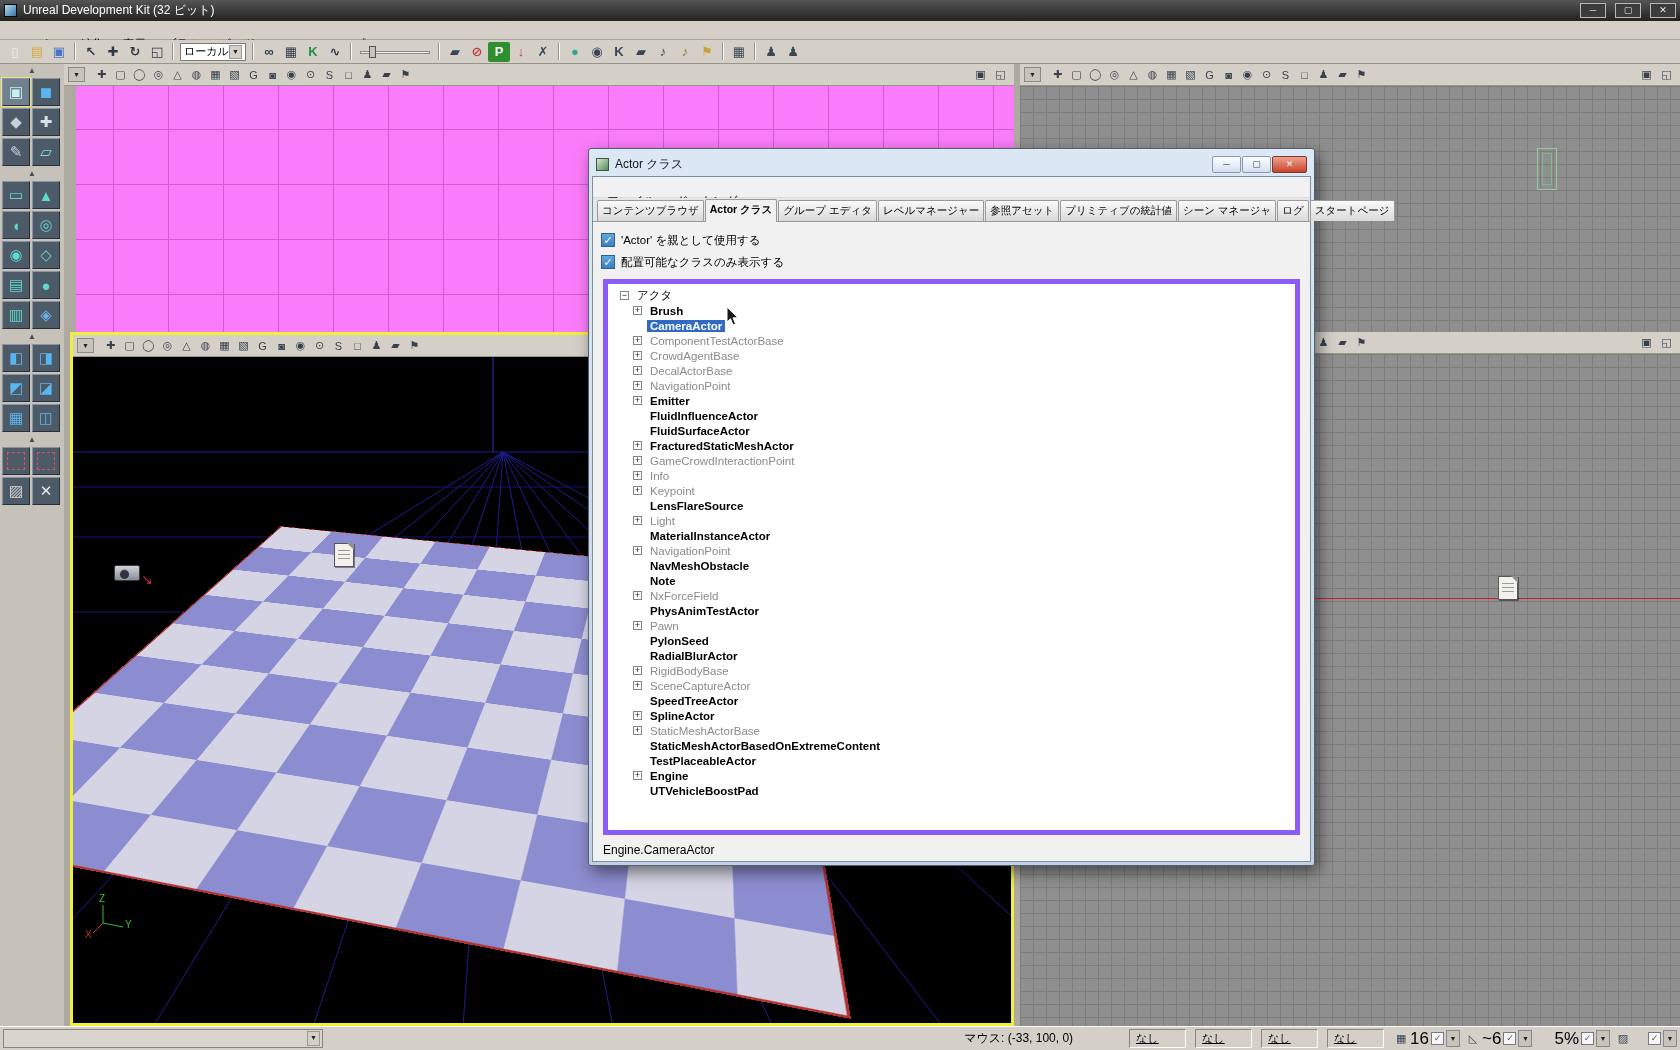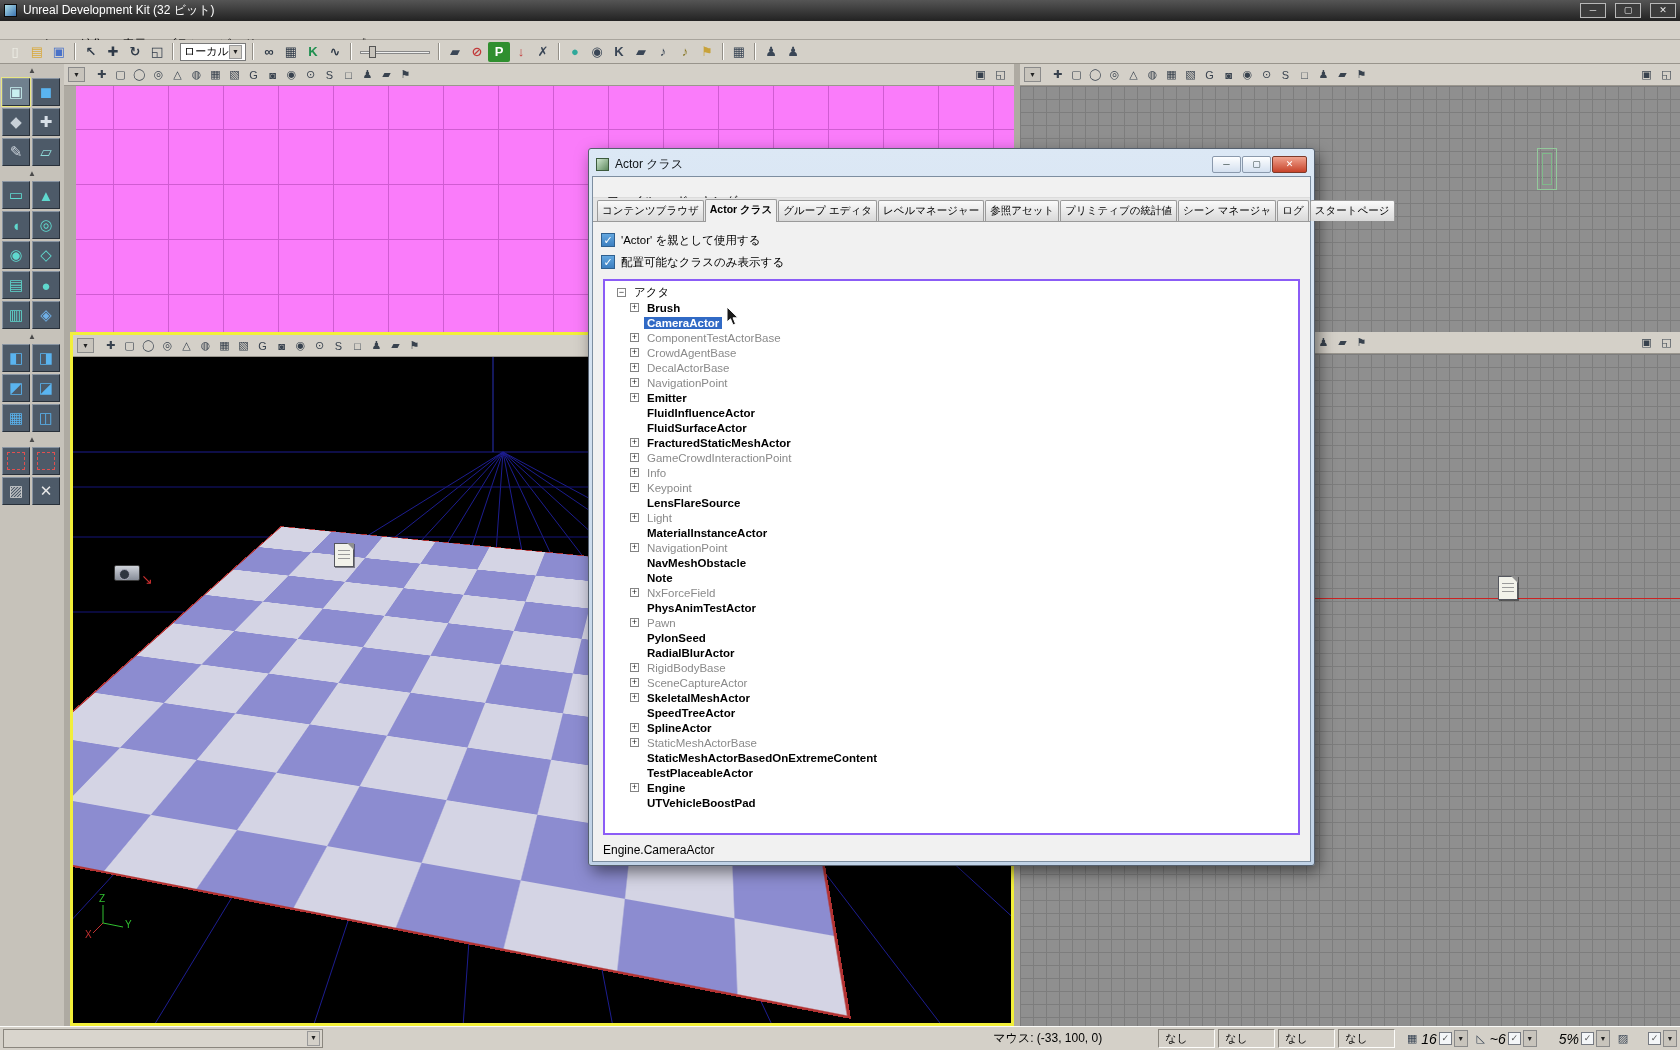--- a/index.html
+++ b/index.html
@@ -81,21 +81,21 @@
   .redline{position:absolute;left:0;right:0;height:1px;background:#cc2222;z-index:2;}
 
   
   .statusbar{height:24px;background:#d4d0c8;border-top:1px solid #fbfbf9;display:flex;align-items:center;padding:0 3px;gap:4px;flex:none;}
   .sb-combo{width:320px;height:19px;border:1px solid #8a867e;background:#d9d5cd;display:flex;align-items:center;padding:0 2px;flex:none;}
   .sb-combo .combo-arrow{height:15px;}
   .sb-mouse{margin-left:auto;margin-right:52px;white-space:nowrap;}
   .sb-box{height:19px;border:1px solid;border-color:#8a867e #fdfdfb #fdfdfb #8a867e;padding:0 6px;display:flex;align-items:center;min-width:57px;font-size:11px;white-space:nowrap;flex:none;}
   .sb-group{display:flex;align-items:center;gap:2px;flex:none;}
   .sb-ico{font-size:11px;color:#3a4656;width:14px;text-align:center;}
-  .sb-val{font-size:14px;min-width:14px;font-style:italic;}
+  .sb-val{font-size:17px;min-width:14px;}
   .sb-chk{width:13px;height:13px;border:1px solid #767a82;background:#f4f6f8;font-size:9px;line-height:11px;text-align:center;color:#555;flex:none;}
   .sb-chk::before{content:"✓";}
   .sb-drop{width:14px;height:17px;border:1px solid #8a8a8a;background:#c8c4bc;font-size:7px;line-height:15px;text-align:center;color:#222;flex:none;}
   .sb-drop::before{content:"▼";}
 
   
   .dialog{position:absolute;left:588px;top:148px;width:727px;height:718px;
     background:linear-gradient(#dce8f5,#c0d2e6);border:1px solid #55606e;border-radius:3px;
     box-shadow:4px 6px 16px rgba(0,0,0,.5);padding:3px;display:flex;flex-direction:column;z-index:10;}
   .dlg-title{height:24px;display:flex;align-items:center;gap:6px;padding:0 4px;flex:none;}
@@ -111,21 +111,21 @@
   .dlg-menubar{height:21px;display:flex;align-items:center;padding:0 4px;border-bottom:1px solid #dcdcdc;flex:none;}
   .dlg-menubar .menu-item{padding:1px 10px;}
   .dlg-tabs{height:24px;display:flex;align-items:flex-end;padding:2px 4px 0;background:#e6e6e6;border-bottom:1px solid #9a9a9a;gap:1px;flex:none;}
   .dlg-tab{padding:3px 4px 3px;font-size:10.5px;background:linear-gradient(#fafafa,#d9d9d9);border:1px solid #9a9a9a;border-bottom:none;border-radius:2px 2px 0 0;white-space:nowrap;}
   .dlg-tab.active{background:#f1f1f1;position:relative;z-index:2;margin-bottom:-1px;padding-bottom:5px;font-weight:bold;}
   .dlg-checks{padding:7px 8px 2px;flex:none;}
   .chk-row{display:flex;align-items:center;gap:6px;height:22px;}
   .chk-box{width:14px;height:14px;border:1px solid #2f5f8f;background:linear-gradient(#63a7e0,#3d7fc0);color:#fff;font-size:11px;line-height:12px;text-align:center;font-weight:bold;flex:none;}
   .chk-box.checked::before{content:"✓";}
   .chk-label{font-size:11.5px;white-space:nowrap;}
-  .tree-wrap{flex:1;margin:4px 10px 4px;border:2px solid #8b5cf6;background:#fff;overflow:hidden;padding:4px 0 0 12px;min-height:0;}
+  .tree-wrap{flex:1;margin:4px 10px 4px;border:5px solid #8b5cf6;background:#fff;overflow:hidden;padding:4px 0 0 12px;min-height:0;}
   .tree-root,.tree-item{display:flex;align-items:center;gap:5px;height:15px;font-size:11.5px;white-space:nowrap;}
   .tree-item{padding-left:13px;}
   .texp{width:9px;height:9px;border:1px solid #848484;background:#fff;font-size:9px;line-height:7px;text-align:center;color:#222;flex:none;}
   .texp::before{content:"+";}
   .texp.open::before{content:"−";}
   .tlabel{padding:0 3px;}
   .tlabel.bold{font-weight:bold;}
   .tlabel.gray{color:#8a8a8a;}
   .tlabel.selected{background:#316ac5;color:#fff;}
   .dlg-status{height:22px;display:flex;align-items:center;padding:0 10px;font-size:12px;flex:none;}
@@ -563,21 +563,21 @@
 
     </div>
   </div>
 
   <div class="statusbar">
     <span class="sb-combo">
       <span></span>
       <span class="combo-arrow" style="margin-left:auto;"></span>
     </span>
     <span class="sb-mouse">マウス: (-33, 100, 0)</span>
-    <span class="tgroup" style="gap:3px;">
+    <span class="tgroup" style="gap:9px;text-decoration:underline;">
 
     <span class="sb-box">なし</span>
         <span class="sb-box">なし</span>
         <span class="sb-box">なし</span>
         <span class="sb-box">なし</span>
       </span>
     <span class="tgroup" style="gap:6px;margin-left:6px;">
 
         <span class="sb-group">
           <span class="sb-ico">▦</span>
@@ -782,24 +782,20 @@
           <div class="tree-item">
             <span class="texp"></span>
             <span class="tlabel gray">RigidBodyBase</span>
           </div>
 
           <div class="tree-item">
             <span class="texp"></span>
             <span class="tlabel gray">SceneCaptureActor</span>
           </div>
 
-          <div class="tree-item">
-            <span class="texp"></span>
-            <span class="tlabel bold">SkeletalMeshActor</span>
-          </div>
 
           <div class="tree-item">
             <span class="texp" style="visibility: hidden;"></span>
             <span class="tlabel bold">SpeedTreeActor</span>
           </div>
 
           <div class="tree-item">
             <span class="texp"></span>
             <span class="tlabel bold">SplineActor</span>
           </div>

